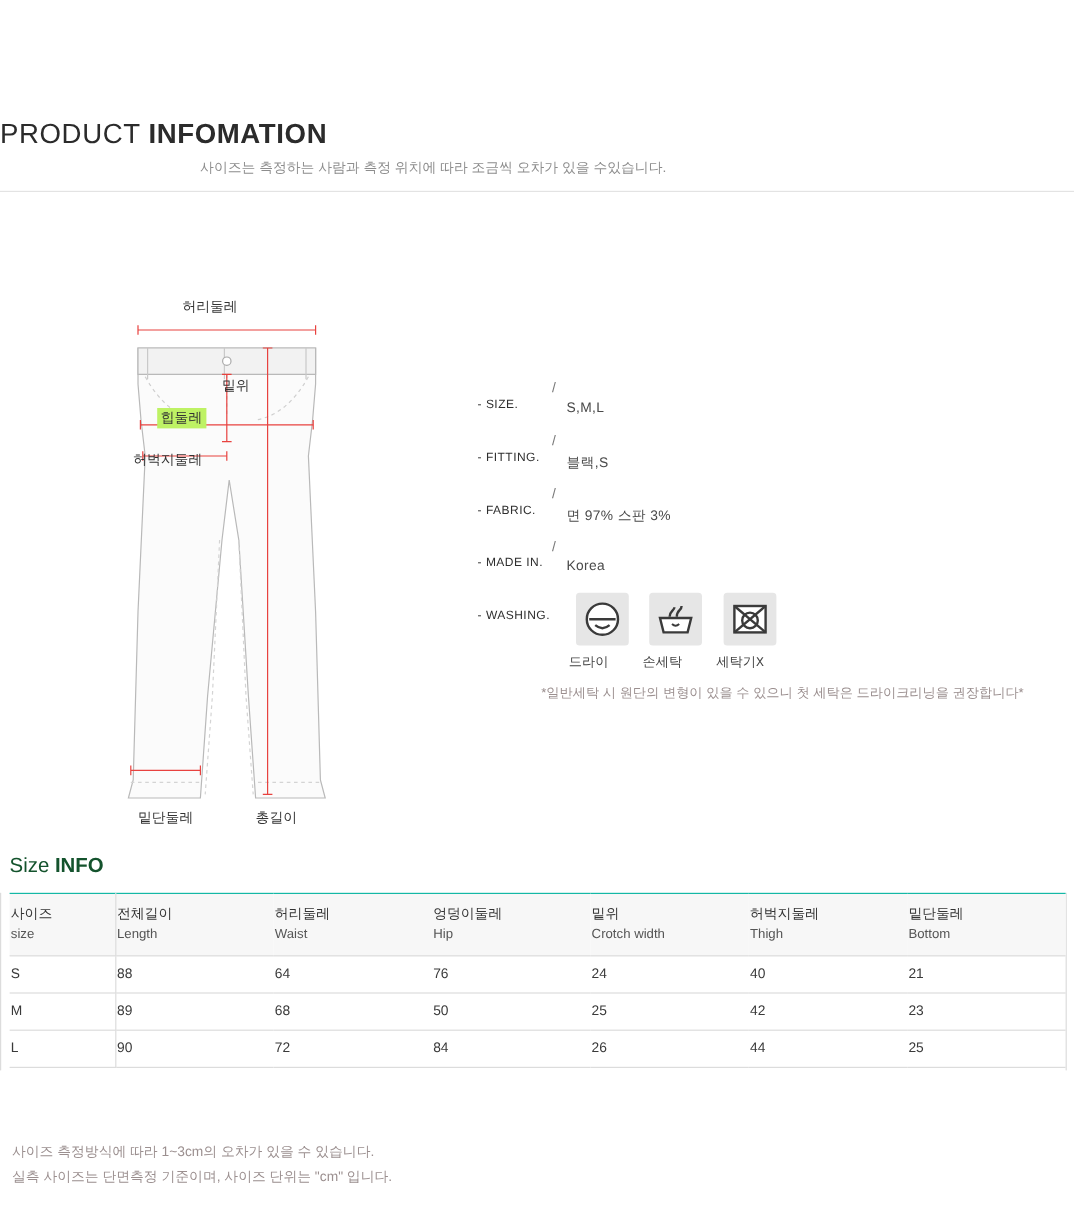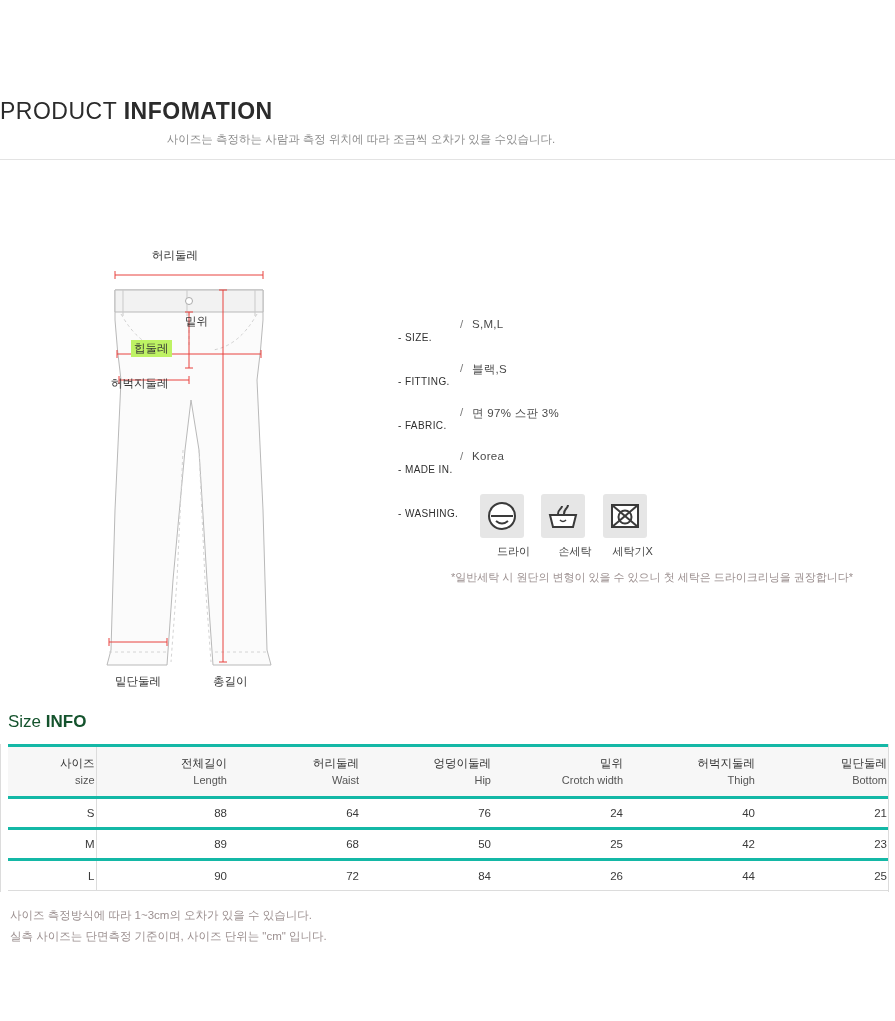--- a/index.html
+++ b/index.html
@@ -44,29 +44,30 @@
 
   
   .specs { position: absolute; left: 398px; top: 316px; width: 480px; }
   .spec-row { position: relative; height: 44px; }
   .spec-key {
     position: absolute; left: 0; top: 16px;
     font-size: 10px; color: #2f2f2f; letter-spacing: 0.4px;
   }
   .spec-slash { position: absolute; left: 62px; top: 2px; font-size: 11.5px; color: #777; }
   .spec-val {
-    position: absolute; left: 74px; top: 2px;
+    position: absolute; left: 74px; top: 18px;
     font-size: 11.5px; color: #4a4a4a; letter-spacing: 0.3px; text-align: center;
   }
 
   
   .wash-icons { position: absolute; left: 474px; top: 494px; }
   .wash-item {
-    display: inline-block; width: 56px; margin-right: 1px; text-align: right;
+    display: inline-block; width: 56px; margin-right: 1px; text-align: left;
     vertical-align: top;
+    font-family: Liberation Mono, monospace;
   }
   .wash-box {
     width: 44px; height: 44px; margin: 0 auto;
     background: #e6e6e6; border-radius: 3px;
     display: flex; align-items: center; justify-content: center;
   }
   .wash-cap { font-size: 11px; color: #444; margin-top: 6px; display: block; }
   .wash-note {
     position: absolute; left: 410px; top: 570px;
     font-size: 11px; color: #9b8f8f; margin-left: 41px;
@@ -77,37 +78,37 @@
     position: absolute; left: 8px; top: 712px;
     font-size: 17px; color: #14532d;
   }
   .sizeinfo-title .bold { font-weight: 700; }
 
   .table-wrap { position: absolute; left: 8px; top: 744px; width: 880px; }
   table.size-table {
     width: 880px; border-collapse: collapse; table-layout: fixed;
   }
   table.size-table th, table.size-table td {
-    border-top: 3px solid #14b8a6;
+    border-top: 1px solid #14b8a6;
     border-bottom: 1px solid #dcdcdc;
-    text-align: right;
+    text-align: left;
     font-weight: 400;
     color: #333;
   }
   table.size-table thead th {
     background: #f7f7f7; height: 52px; font-size: 11.5px; line-height: 1.5;
     border-bottom: 1px solid #dcdcdc;
   }
   table.size-table thead th .ko { display: block; color: #333; }
   table.size-table thead th .en { display: block; color: #555; font-size: 11px; }
   table.size-table tbody td { height: 31px; font-size: 11.5px; color: #3a3a3a; }
   table.size-table thead th.col-size, table.size-table tbody td.col-size { width: 88px; }
   table.size-table th.sep, table.size-table td.sep { border-right: 1px solid #dcdcdc; }
 
-  .note-lines { position: absolute; left: 10px; top: 905px; }
+  .note-lines { position: absolute; left: 10px; top: 950px; }
   .note-lines div { font-size: 11.5px; color: #9b8f8f; line-height: 1.85; }
 
   .frame-left { position: absolute; left: 0; top: 744px; width: 1px; height: 148px; background: #dcdcdc; }
   .frame-right { position: absolute; left: 888px; top: 744px; width: 1px; height: 148px; background: #dcdcdc; }
 </style>
 </head>
 <body>
 
 <div class="page">
 

